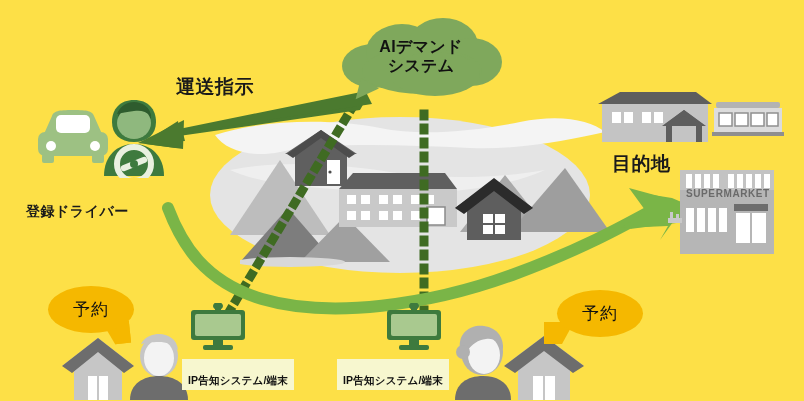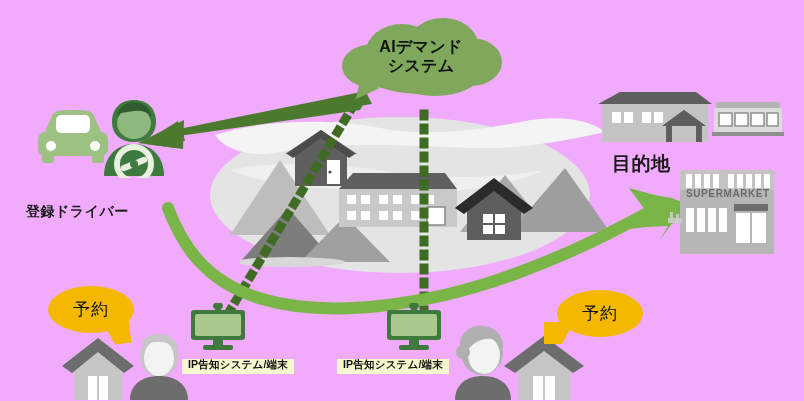--- a/index.html
+++ b/index.html
@@ -7,21 +7,21 @@
     padding: 0;
     background: #ffffff;
   }
   body {
     font-family: "Liberation Sans", "DejaVu Sans", sans-serif;
   }
   #stage {
     position: relative;
     width: 804px;
     height: 401px;
-    background: #f0abfc;
+    background: #fde047;
     overflow: hidden;
   }
   .abs { position: absolute; }
 
   
   .lbl {
     position: absolute;
     font-weight: bold;
     color: #1a1a1a;
     white-space: nowrap;
@@ -30,21 +30,21 @@
   #label-transport-instruction { left: 176px; top: 74px; font-size: 19px; }
   #label-registered-driver     { left: 26px;  top: 203px; font-size: 14px; }
   #label-destination           { left: 612px; top: 151px; font-size: 19px; }
 
   .term-label {
     position: absolute;
     background: #f7f7cf;
     color: #111111;
     font-size: 10.5px;
     font-weight: bold;
-    padding: 0 6px 4px 6px;
+    padding: 16px 6px 4px 6px;
     white-space: nowrap;
     letter-spacing: 0.2px;
     line-height: 1;
   }
   #terminal-label-left  { left: 182px; top: 359px; }
   #terminal-label-right { left: 337px; top: 359px; }
 
   
   #cloud-callout {
     position: absolute;
@@ -322,16 +322,17 @@
 
   <div class="term-label" id="terminal-label-left">IP告知システム/端末</div>
   <div class="term-label" id="terminal-label-right">IP告知システム/端末</div>
 
   <div class="bubble-tail" id="bubble-left-tail"></div>
   <div class="bubble" id="bubble-left">予約</div>
 
   <div class="bubble-tail" id="bubble-right-tail"></div>
   <div class="bubble" id="bubble-right">予約</div>
 
+  <div class="lbl" id="label-transport-instruction">運送指示</div>
   <div class="lbl" id="label-registered-driver">登録ドライバー</div>
   <div class="lbl" id="label-destination">目的地</div>
 
 </div>
 
 </body></html>

